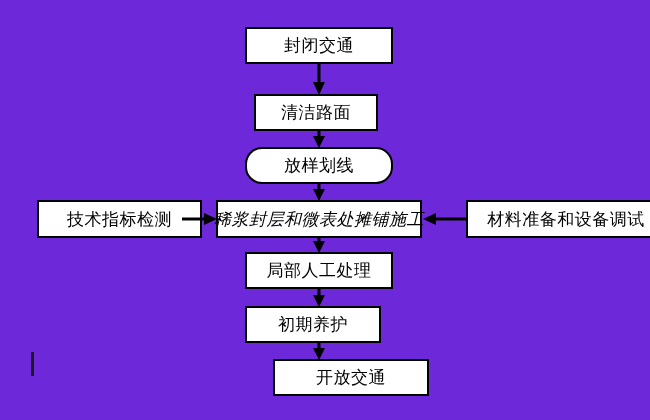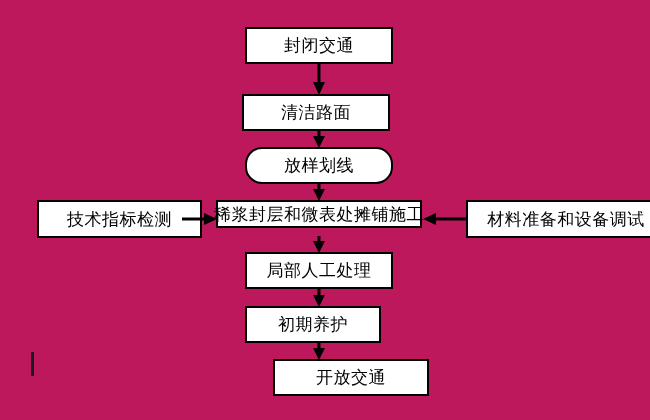--- a/index.html
+++ b/index.html
@@ -10,41 +10,41 @@
     width: 650px;
     height: 420px;
     background: #d3e8c9;
     font-family: "DejaVu Sans", "Liberation Sans", sans-serif;
     overflow: hidden;
   }
   #canvas {
     position: relative;
     width: 650px;
     height: 420px;
-    background: #be185d;
+    background: #6d28d9;
   }
   .node {
     position: absolute;
     background: #ffffff;
     border: 2px solid #000000;
     box-sizing: border-box;
     display: flex;
     align-items: center;
     justify-content: center;
     color: #000000;
     font-size: 17px;
     line-height: 1;
     letter-spacing: 0.5px;
     white-space: nowrap;
   }
   
   .n-close-traffic  { left: 245px; top: 27px;  width: 148px; height: 37px; }
-  .n-clean-road     { left: 242px; top: 94px;  width: 148px; height: 37px; }
+  .n-clean-road     { left: 254px; top: 94px;  width: 124px; height: 37px; }
   .n-setout-marking { left: 245px; top: 147px; width: 148px; height: 37px; border-radius: 17px; }
-  .n-main-paving    { left: 216px; top: 200px; width: 206px; height: 28px; }
+  .n-main-paving    { left: 216px; top: 200px; width: 206px; height: 38px; font-style: italic; }
   .n-manual-local   { left: 245px; top: 252px; width: 148px; height: 37px; }
   .n-early-curing   { left: 245px; top: 306px; width: 136px; height: 37px; }
   .n-open-traffic   { left: 245px; top: 359px; width: 156px; height: 37px; margin-left: 28px; }
   
   .n-tech-index     { left: 17px;  top: 200px; width: 165px; height: 38px; margin-left: 20px; }
   .n-material-prep  { left: 466px; top: 200px; width: 200px; height: 38px; }
 
   .arrow { position: absolute; }
   .arrow svg { display: block; }
 

